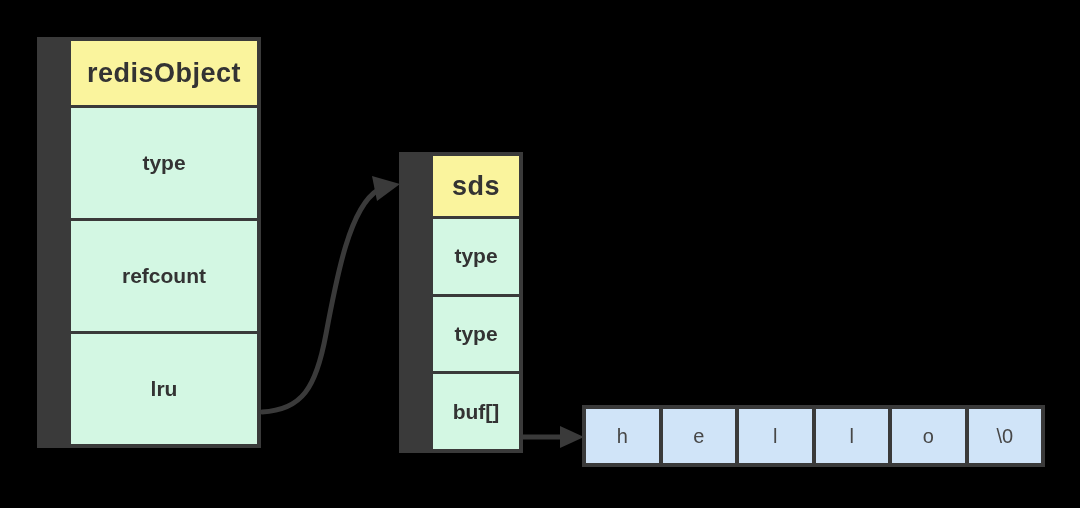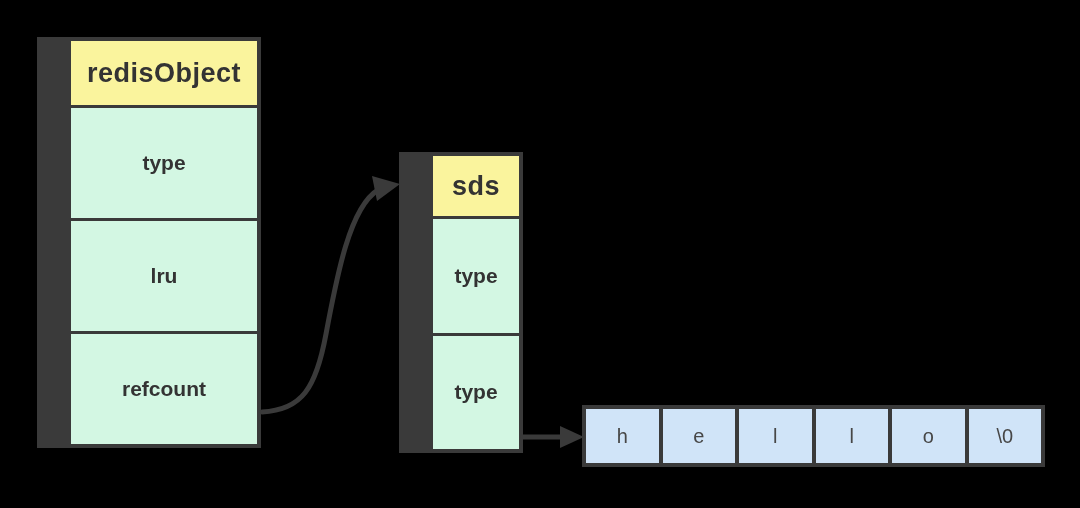--- a/index.html
+++ b/index.html
@@ -95,28 +95,29 @@
   }
 </style>
 </head>
 <body>
 
 <div id="canvas" style="--background: #000000; --border: #3a3a3a; --arrow: #3a3a3a; --header-fill: #faf49d; --cell-fill: #d3f7e3; --array-cell-fill: #d0e4f8; --text: #333333; --array-text: #474747;">
 
   <div class="struct" id="redis-box">
     <div class="hdr">redisObject</div>
     <div class="row">type</div>
+    <div class="row">refcount</div>
     <div class="row">lru</div>
-    <div class="row">refcount</div>
   </div>
 
   <div class="struct" id="sds-box">
     <div class="hdr">sds</div>
     <div class="row">type</div>
     <div class="row">type</div>
+    <div class="row">buf[]</div>
   </div>
 
   <div id="char-array">
     <div class="cell">h</div>
     <div class="cell">e</div>
     <div class="cell">l</div>
     <div class="cell">l</div>
     <div class="cell">o</div>
     <div class="cell">\0</div>
   </div>

